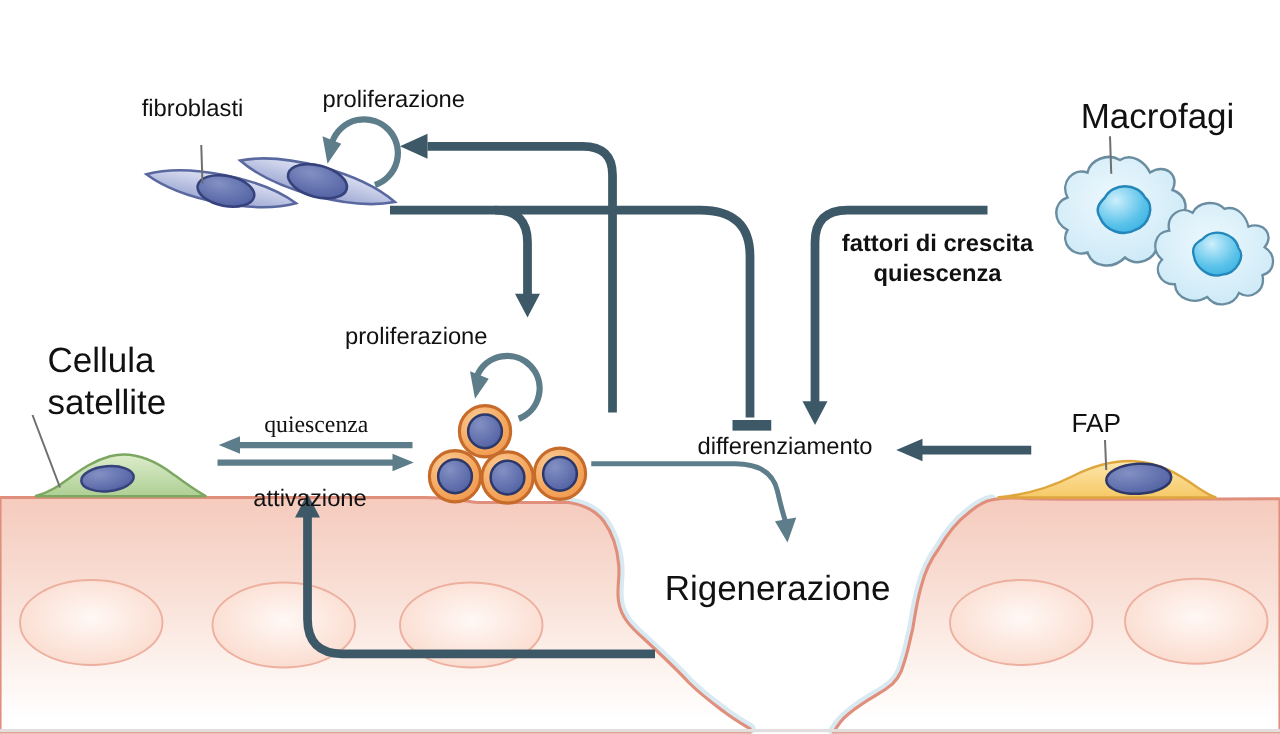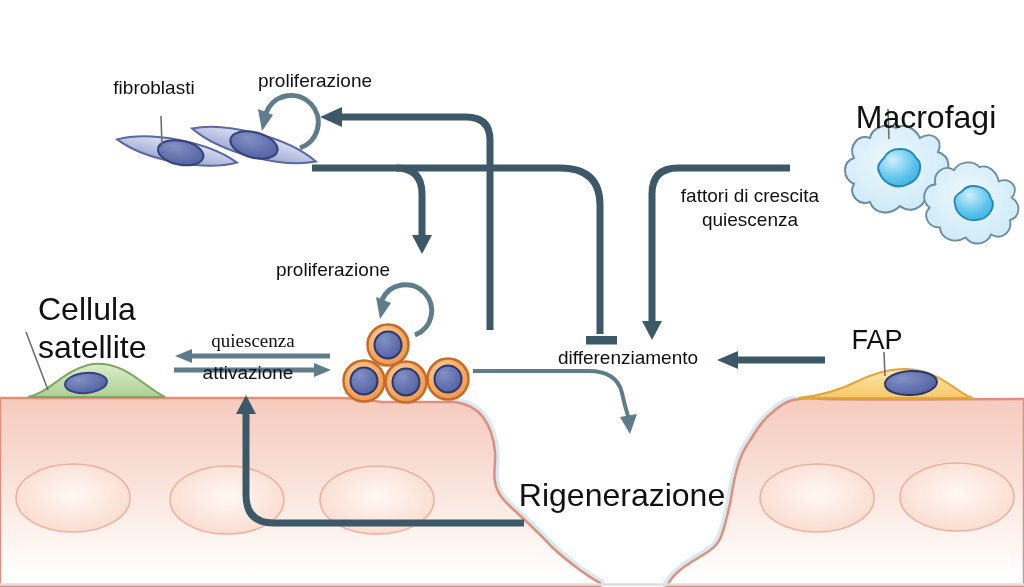--- a/index.html
+++ b/index.html
@@ -1,21 +1,21 @@
 <!DOCTYPE html>
 <html><head>
 <meta charset="utf-8">
 <style>
   html,body{margin:0;padding:0;background:#fff;}
   .stage{position:relative;width:1024px;height:587px;background:#ffffff;overflow:hidden;
          font-family:"Liberation Sans", sans-serif;color:#111;}
   .stage svg{position:absolute;left:0;top:0;}
   .lbl{position:absolute;transform:translate(-50%,-50%);white-space:nowrap;
        font-size:19px;color:#111;text-align:center;line-height:1.28;}
-  .lbl.big{font-size:32px;margin-top:24px;}
+  .lbl.big{font-size:28px;}
   .lbl.left-align{transform:translate(0,-50%);text-align:left;white-space:pre-line;}
   .lbl.two-line{white-space:normal;}
 </style>
 </head>
 <body>
 
 <div class="stage">
 <svg width="1024" height="587" viewBox="0 0 1024 587">
   <defs>
     <linearGradient id="mg" gradientUnits="userSpaceOnUse" x1="0" y1="398" x2="0" y2="575">
@@ -166,27 +166,27 @@
     <line x1="161" y1="116" x2="162" y2="147"></line>
     <line x1="888" y1="109" x2="889" y2="139"></line>
     <line x1="26" y1="332" x2="48" y2="390"></line>
     <line x1="884" y1="352" x2="885" y2="376"></line>
   </g>
 </svg>
 
   <div class="lbl" style="left:154px;top:88px;">fibroblasti</div>
   <div class="lbl" style="left:315px;top:81px;">proliferazione</div>
   <div class="lbl big" style="left:926px;top:93px;">Macrofagi</div>
-  <div class="lbl two-line" style="left:750px;top:208px;">
+  <div class="lbl two-line" style="left:750px;top:208px;font-weight:bold;">
     <span>fattori di crescita</span><br>
     <span>quiescenza</span>
   </div>
   <div class="lbl big left-align two-line" style="left:38px;top:305px;line-height:1.18;">
     <span>Cellula</span><br>
     <span>satellite</span>
   </div>
   <div class="lbl" style="left:333px;top:270px;">proliferazione</div>
   <div class="lbl" style="left:253px;top:341px;font-family:Liberation Serif, serif;">quiescenza</div>
-  <div class="lbl" style="left:248px;top:373px;">attivazione</div>
+  <div class="lbl" style="left:248px;top:400px;">attivazione</div>
   <div class="lbl" style="left:628px;top:358px;text-align:center;">differenziamento</div>
-  <div class="lbl" style="left:877px;top:340px;font-size:27px;">FAP</div>
+  <div class="lbl" style="left:877px;top:340px;font-size:21px;">FAP</div>
   <div class="lbl big" style="left:622px;top:471px;text-align:right;">Rigenerazione</div>
 </div>
 
 </body></html>

